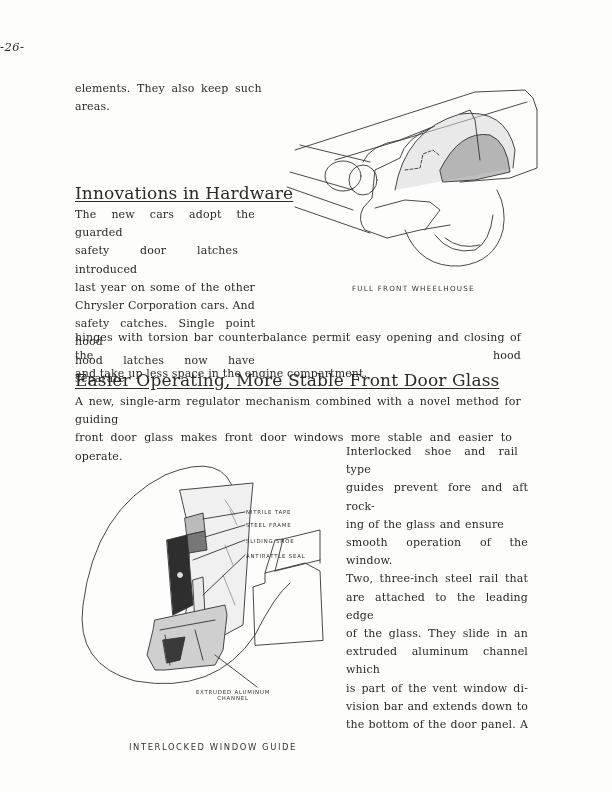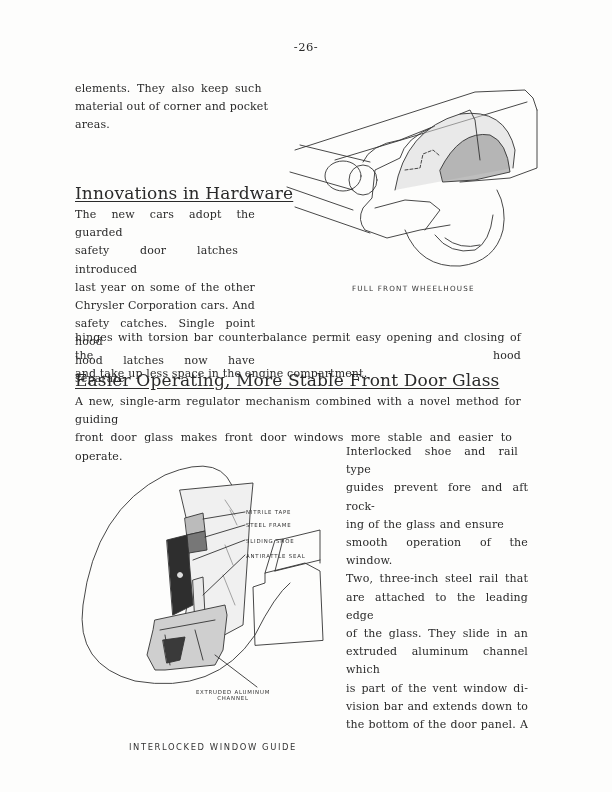--- a/index.html
+++ b/index.html
@@ -3,22 +3,22 @@
 <meta charset="utf-8">
 <style>
   html, body { margin: 0; padding: 0; }
   body {
     width: 612px; height: 792px; position: relative; overflow: hidden;
     background: #fdfdfc;
     font-family: "DejaVu Serif", "Liberation Serif", serif;
     color: #2a2a2a;
   }
   .page-number {
-    position: absolute; left: 0; width: 612px; top: 40px; text-align: center;
-    font-size: 11.5px; letter-spacing: 0.5px;
+    position: absolute; left: 0; width: 612px; top: 40px; text-align: left;
+    font-size: 11.5px; letter-spacing: 0.5px; font-style: italic;
   }
   .para {
     position: absolute; font-size: 11px; line-height: 18.2px;
     margin: 0; letter-spacing: 0.15px;
   }
   .para .ln { display: block; white-space: nowrap; }
   .just .ln { text-align: justify; text-align-last: justify; white-space: normal; }
   .heading {
     position: absolute; font-size: 17px; text-decoration: underline;
     text-underline-offset: 2px; white-space: nowrap; letter-spacing: 0.15px;
@@ -37,21 +37,20 @@
     fill: none; stroke: #333; stroke-width: 0.9; stroke-linejoin: round; stroke-linecap: round;
   }
 </style>
 </head>
 <body>
 
 <div class="page-number">-26-</div>
 
 <div class="para" style="left:75px; top:80px; width:182px;">
   <span class="ln" style="word-spacing:3px">elements.  They also keep such</span>
-  <span class="ln">material out of corner and pocket</span>
   <span class="ln">areas.</span>
 </div>
 
 <div class="heading" style="left:75px; top:183px;">Innovations in Hardware</div>
 
 <div class="para just" style="left:75px; top:206px; width:180px;">
   <span class="ln">The new cars adopt the guarded</span>
   <span class="ln" style="width:163px">safety door latches introduced</span>
   <span class="ln">last year on some of the other</span>
   <span class="ln">Chrysler Corporation cars.  And</span>

